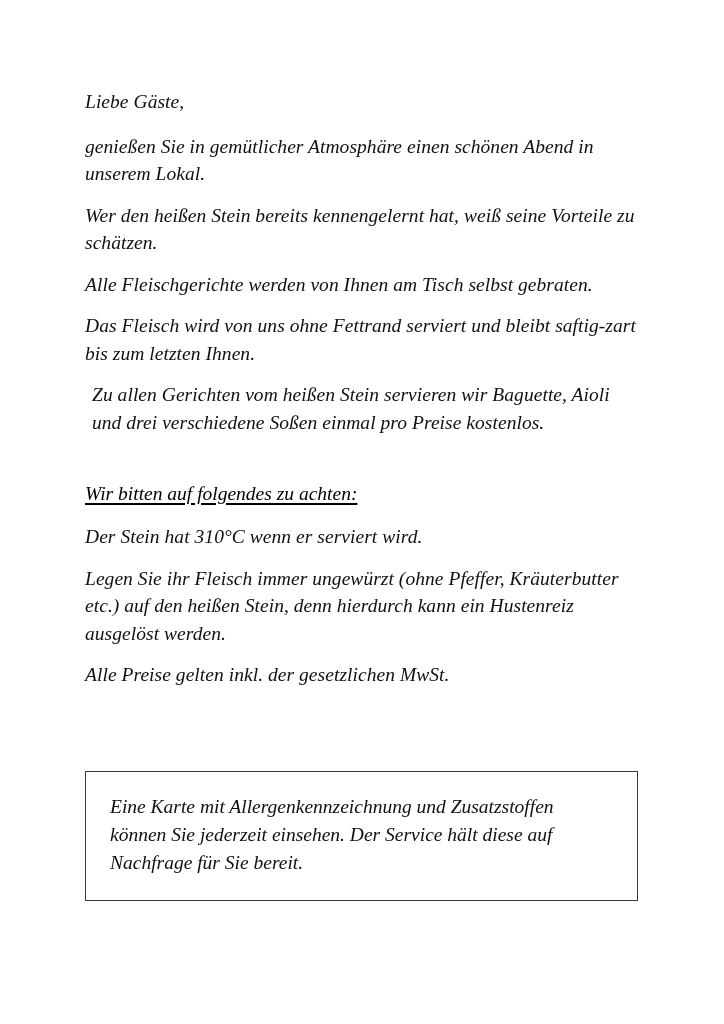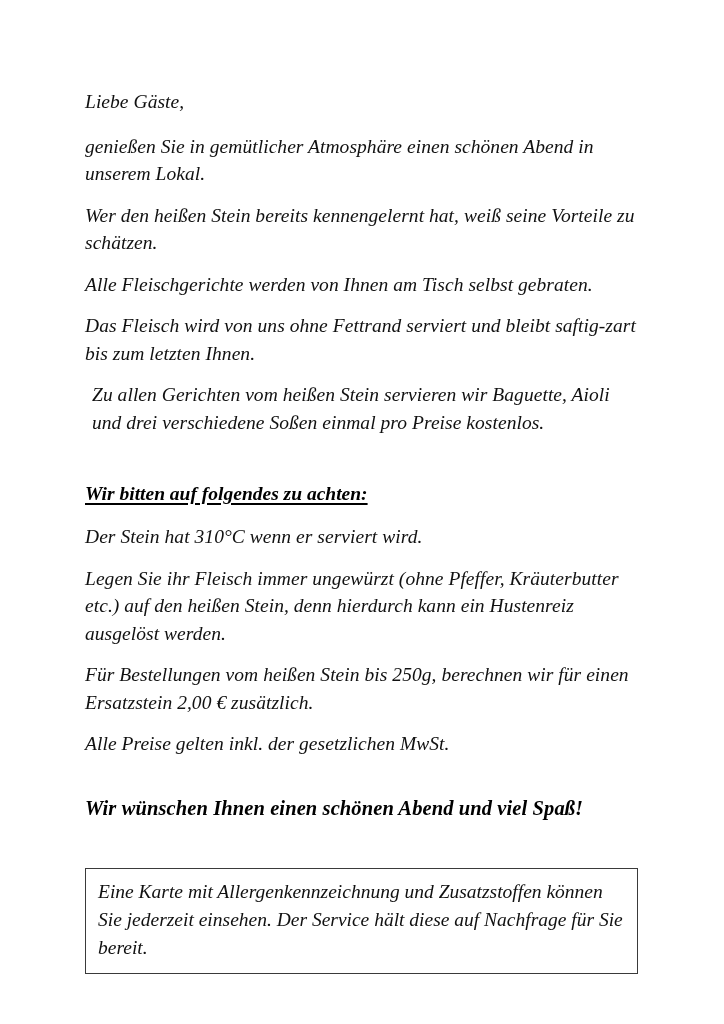--- a/index.html
+++ b/index.html
@@ -51,21 +51,21 @@
   }
   .spacer-md {
     height: 22px;
   }
   .spacer-box {
     height: 46px;
   }
 
   .heading {
     font-style: italic;
-    font-weight: bold;
+    font-weight: normal;
     font-size: 19.5px;
     line-height: 27px;
     margin: 0 0 16px 0;
     display: block;
   }
   .heading .ul {
     text-decoration: underline;
     text-underline-offset: 3px;
     text-decoration-thickness: 1.6px;
   }
@@ -83,21 +83,21 @@
     box-sizing: border-box;
     border: 1.4px solid #3a3a3a;
     padding: 9px 12px 11px 12px;
     margin-left: 0;
     width: 553px;
   }
   .notice-box p {
     font-style: italic;
     font-size: 19.5px;
     line-height: 28px;
-    margin: 0;
+    margin: 12px;
     color: #111111;
   }
 </style>
 </head>
 <body>
 
 <div class="page">
 
   <p class="para greeting">Liebe Gäste,</p>
 
@@ -112,27 +112,25 @@
   <p class="para indented"> Zu allen Gerichten vom heißen Stein servieren wir Baguette, Aioli und drei verschiedene Soßen einmal pro Preise kostenlos.</p>
 
   <div class="spacer-lg"></div>
 
   <p class="heading"><span class="ul">Wir bitten auf folgendes zu achten:</span></p>
 
   <p class="para">Der Stein hat 310°C wenn er serviert wird.</p>
 
   <p class="para">Legen Sie ihr Fleisch immer ungewürzt (ohne Pfeffer, Kräuterbutter etc.) auf den heißen Stein, denn hierdurch kann ein Hustenreiz ausgelöst werden.</p>
 
-  <p class="para">Für Bestellungen vom heißen Stein bis 250g, berechnen wir für einen Ersatzstein 2,00 € zusätzlich.</p>
 
   <p class="para">Alle Preise gelten inkl. der gesetzlichen MwSt.</p>
 
   <div class="spacer-md"></div>
 
-  <p class="closing">Wir wünschen Ihnen einen schönen Abend und viel Spaß!</p>
 
   <div class="spacer-box"></div>
 
   <div class="notice-box">
     <p>Eine Karte mit Allergenkennzeichnung und Zusatzstoffen können Sie jederzeit einsehen. Der Service hält diese auf Nachfrage für Sie bereit.</p>
   </div>
 
 </div>
 
 </body></html>

